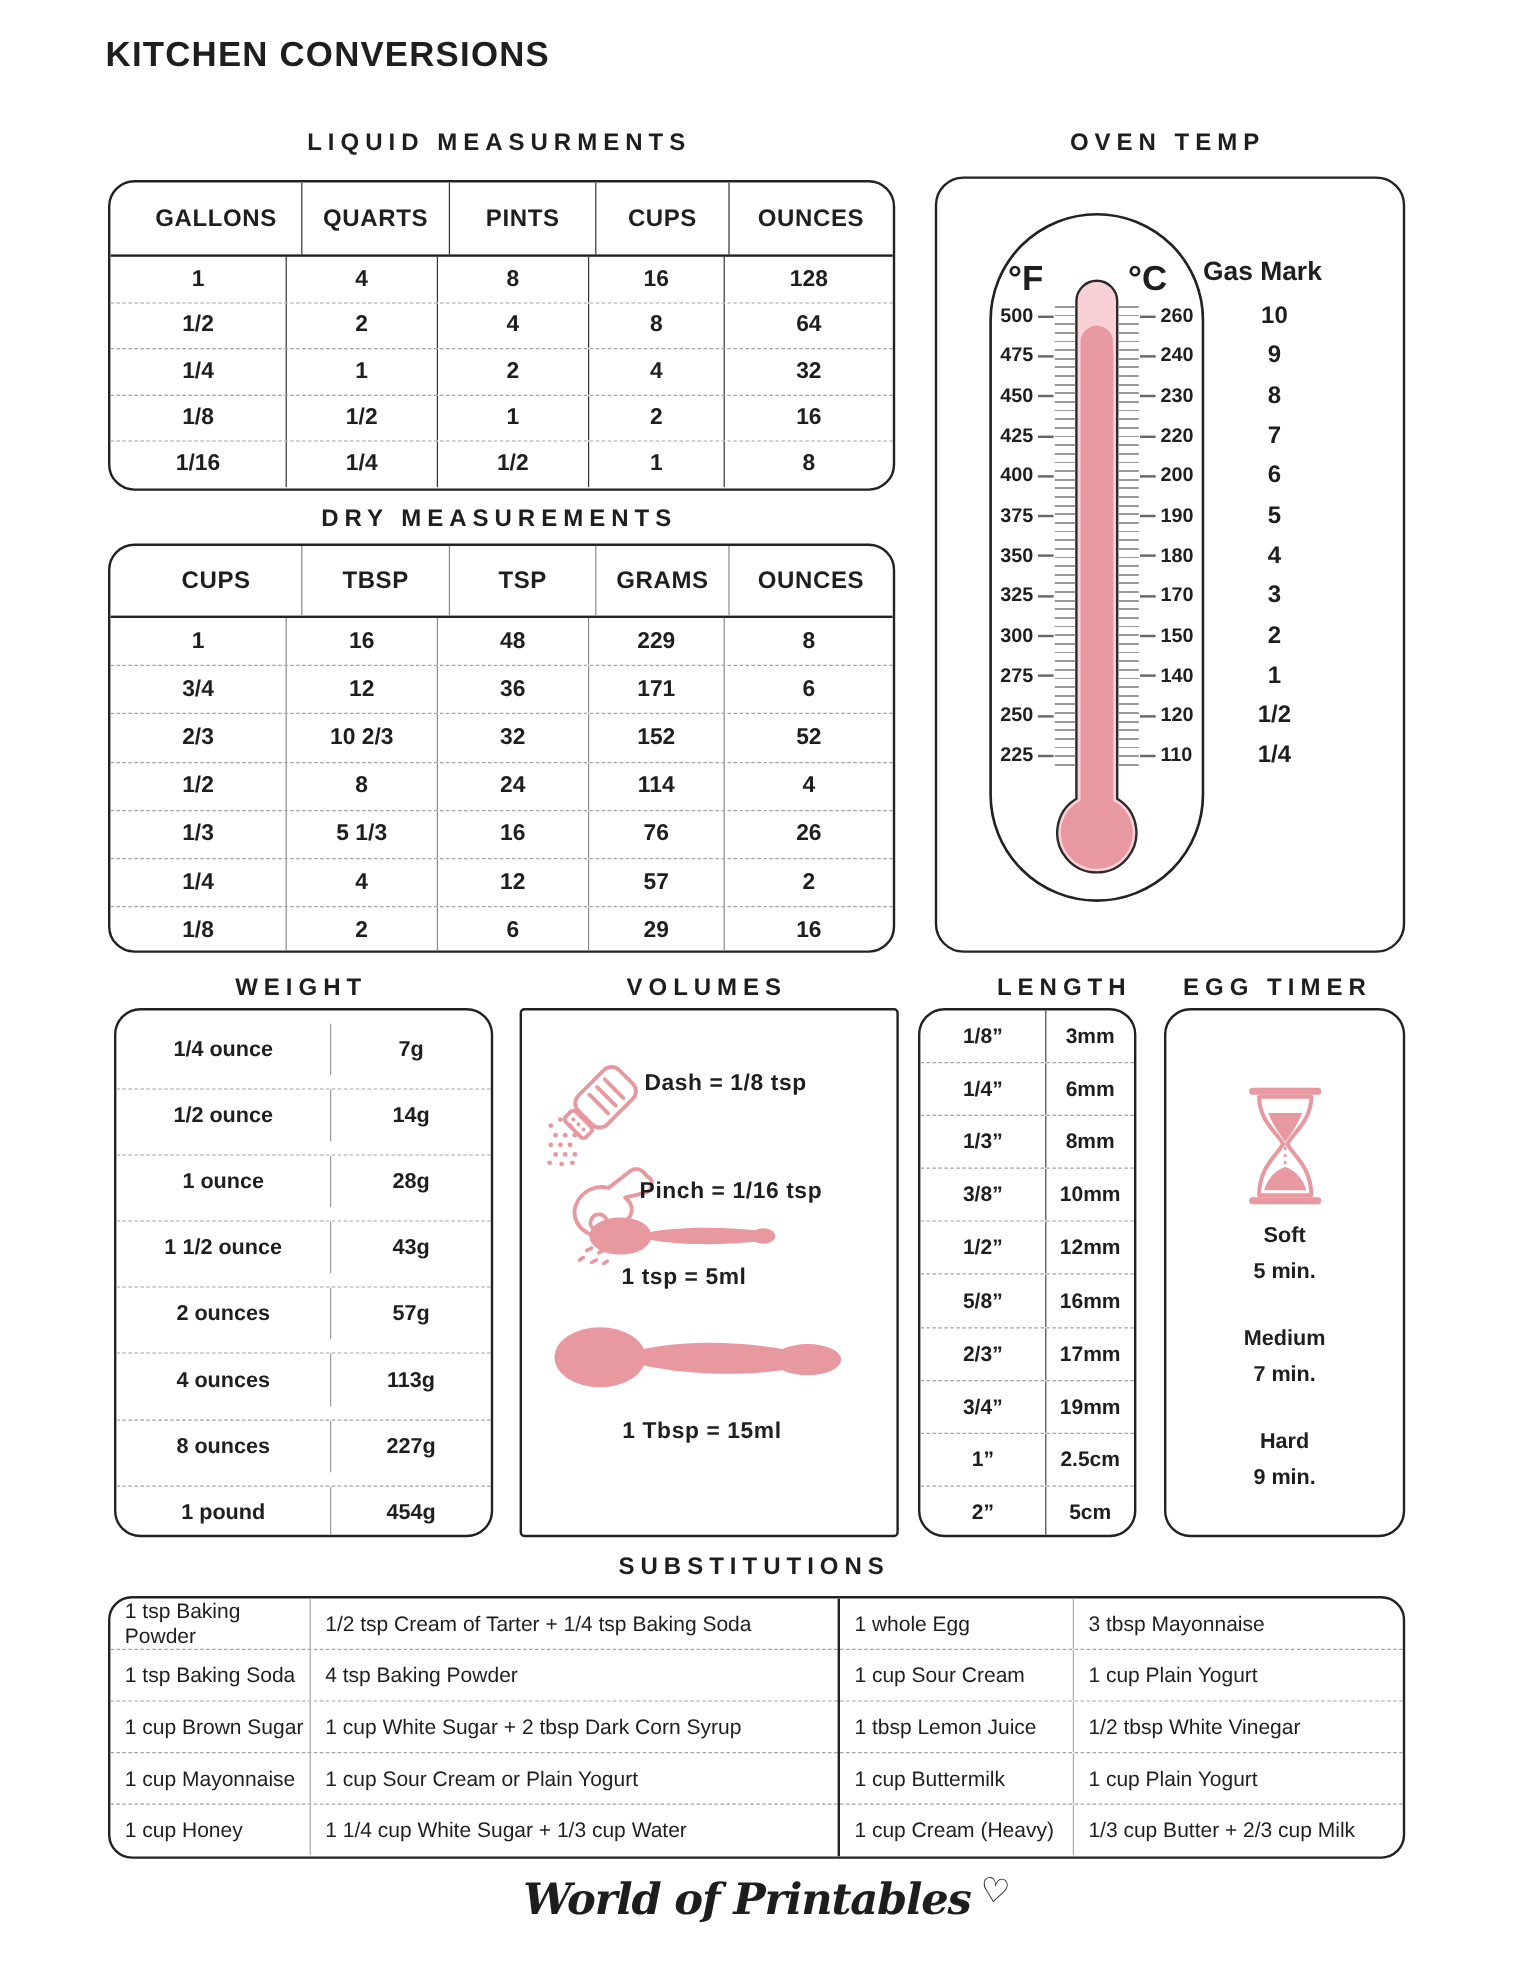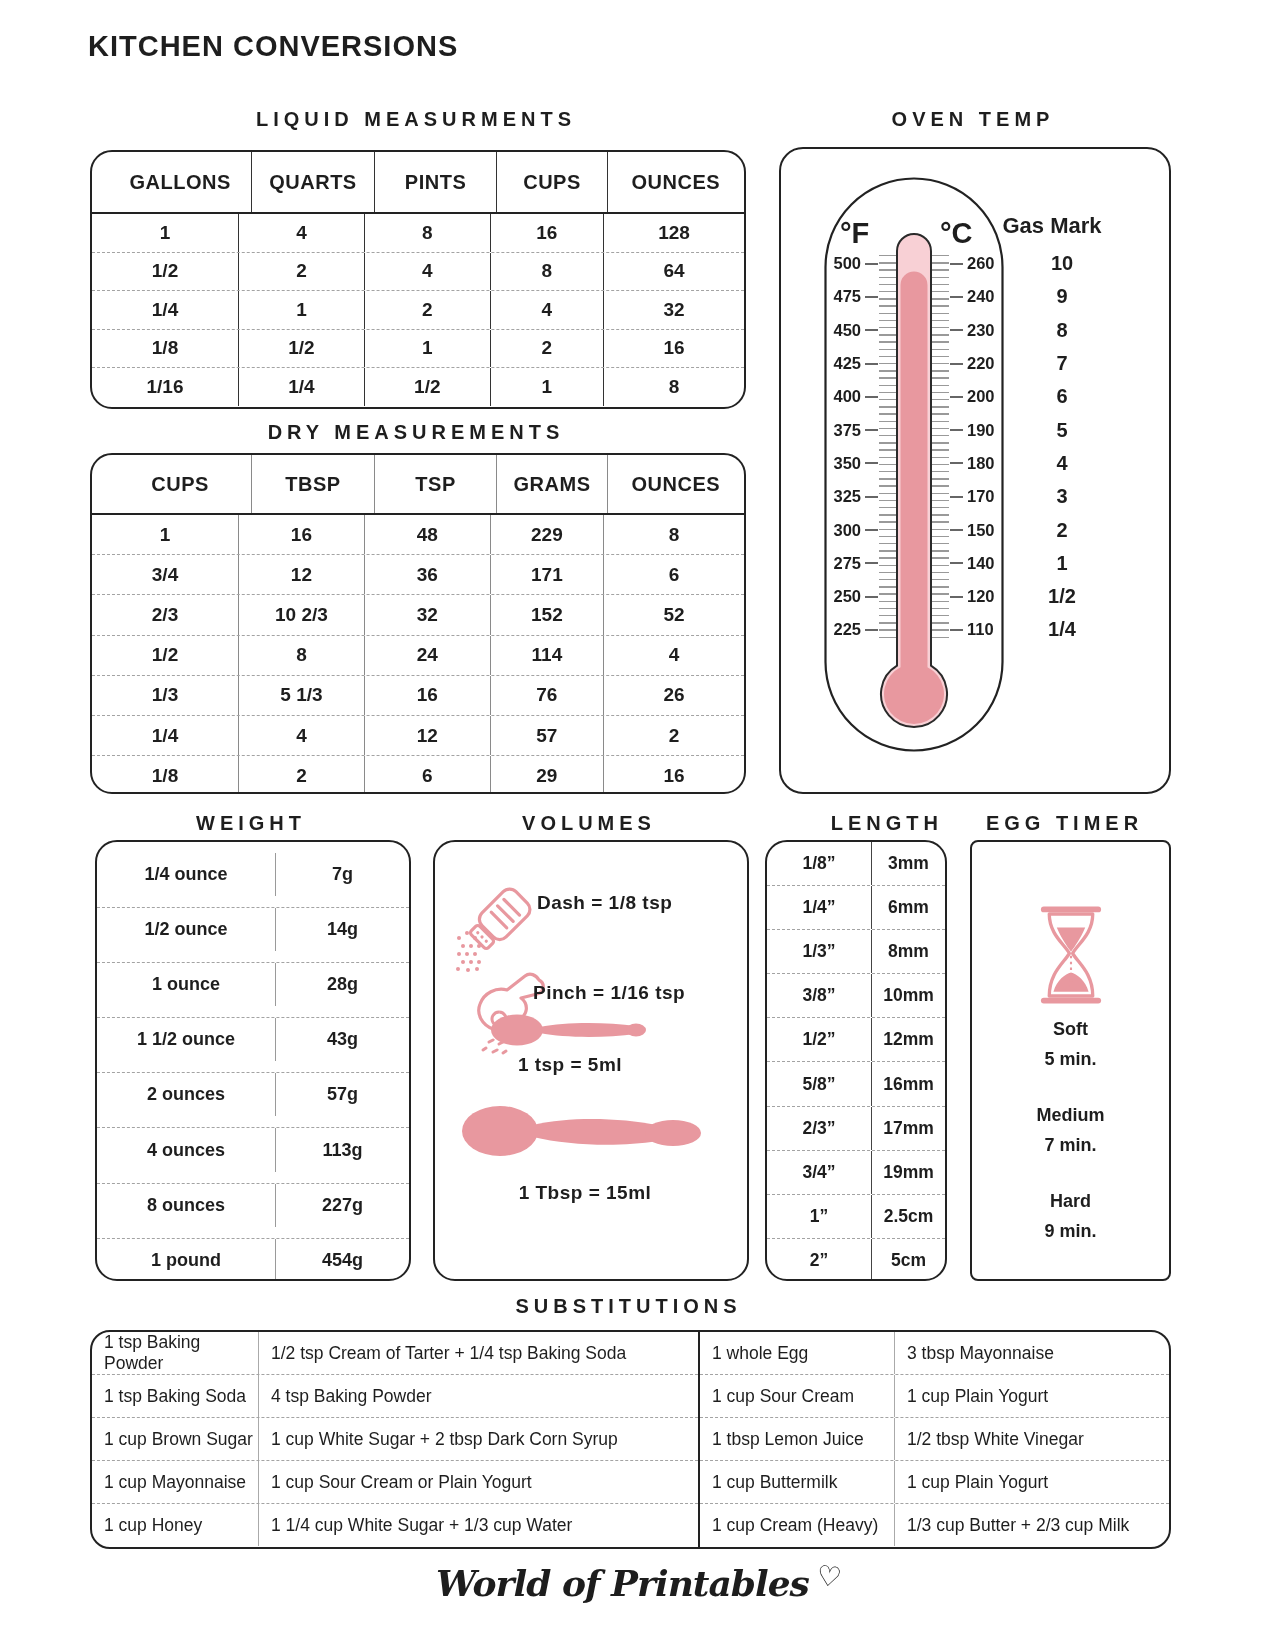--- a/index.html
+++ b/index.html
@@ -54,26 +54,26 @@
   .c-scale{position:absolute;left:126px;top:70px;width:58px;}
   .f-scale .l-item,.c-scale .l-item{height:33.3px;display:flex;align-items:center;font-size:16.5px;font-weight:bold;}
   .f-scale .l-item{justify-content:flex-end;}
   .f-scale .l-item::after{content:"";width:13px;border-top:2px solid #666;margin-left:4px;}
   .c-scale .l-item::before{content:"";width:13px;border-top:2px solid #666;margin-right:4px;}
   .gas-heading{position:absolute;left:186px;top:64px;width:170px;text-align:center;font-size:22px;font-weight:bold;}
   .gas-scale{position:absolute;left:216px;top:98px;width:130px;}
   .gas-scale .l-item{height:33.3px;display:flex;align-items:center;justify-content:center;font-size:20px;font-weight:bold;}
 
   
-  .vol-box{position:absolute;left:433px;top:840px;width:312px;height:437px;border:2.5px solid #222;border-radius:22px;background:#fff;}
+  .vol-box{position:absolute;left:433px;top:840px;width:312px;height:437px;border:2.5px solid #222;border-radius:4px;background:#fff;}
   .vol-item{position:absolute;}
   .hand{font-weight:bold;font-size:19px;letter-spacing:.5px;white-space:nowrap;}
 
   
-  .egg-box{position:absolute;left:970px;top:840px;width:197px;height:437px;border:2.5px solid #222;border-radius:8px;background:#fff;}
+  .egg-box{position:absolute;left:970px;top:840px;width:197px;height:437px;border:2.5px solid #222;border-radius:22px;background:#fff;}
   .hourglass{position:absolute;left:50%;top:62px;transform:translateX(-50%);}
   .egg-entry{position:absolute;width:100%;text-align:center;font-weight:bold;font-size:18px;line-height:30px;}
 
   
   .subs-box{position:absolute;left:90px;top:1330px;width:1077px;height:215px;border:2.5px solid #222;border-radius:20px;
             background:#fff;display:grid;grid-template-columns:606px 1fr;overflow:hidden;}
   .subs-left{--cols:166px 1fr;}
   .subs-right{--cols:194px 1fr;border-left:2.5px solid #222;}
   .subs-half .t-row{height:42px;}
   .subs-half .t-cell{justify-content:flex-start;font-weight:normal;font-size:17.5px;padding-left:12px;}

